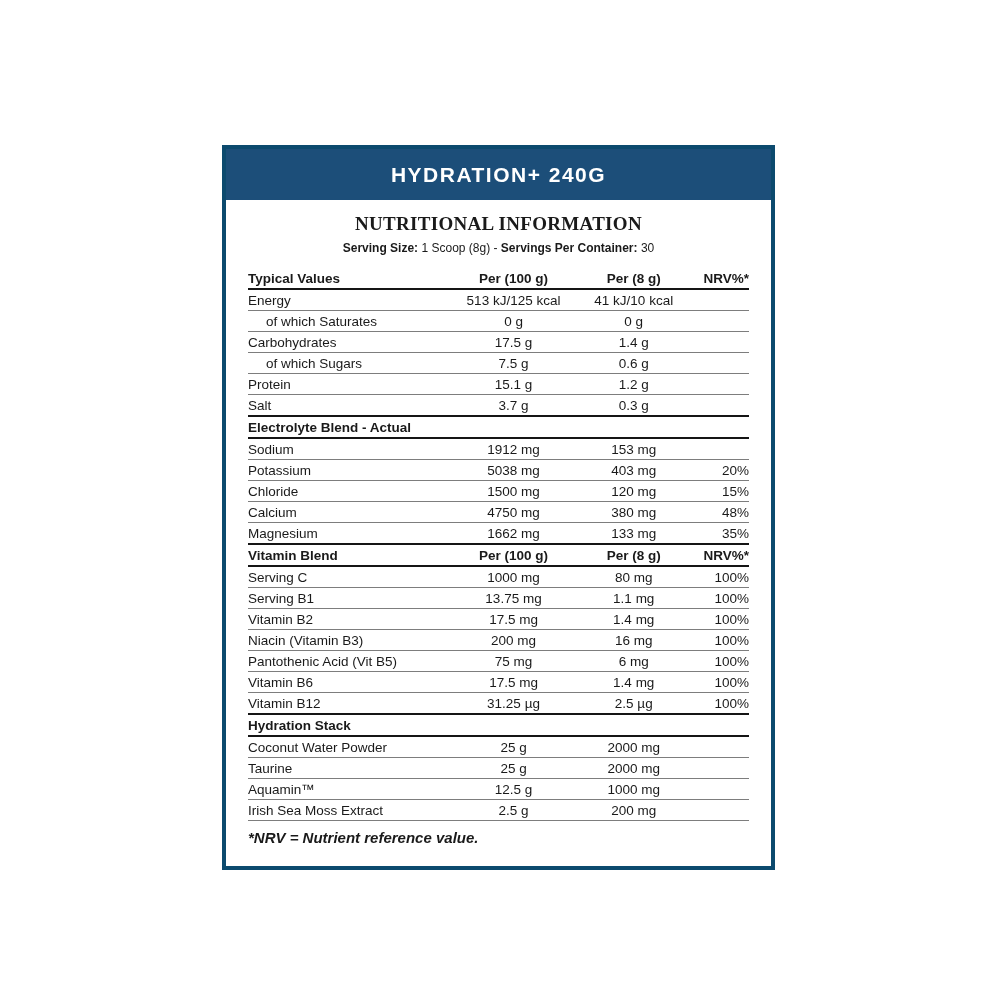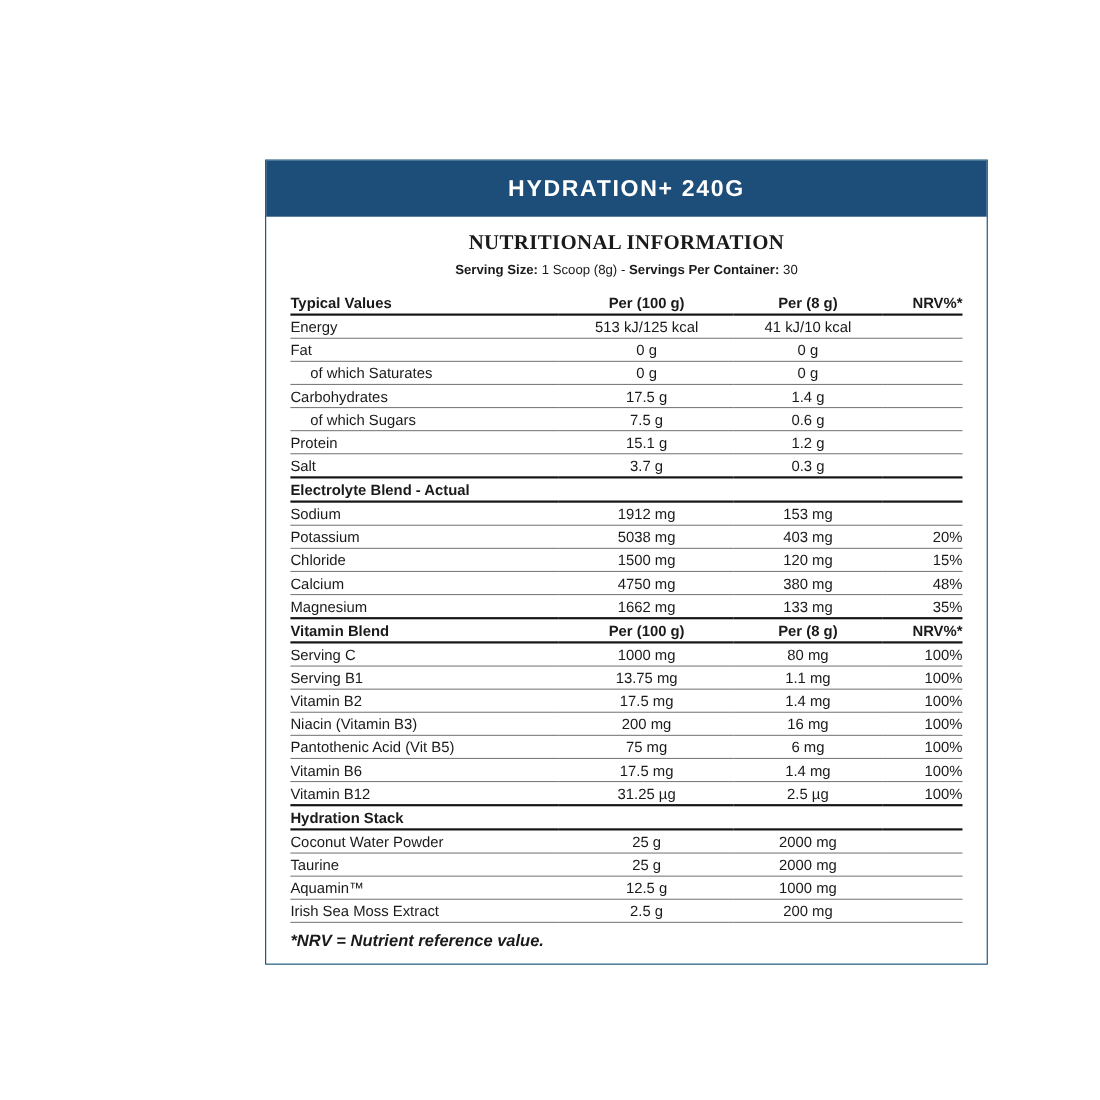--- a/index.html
+++ b/index.html
@@ -1,21 +1,21 @@
 <!DOCTYPE html>
 <html><head>
 <meta charset="utf-8">
 <style>
   * { margin:0; padding:0; box-sizing:border-box; }
   html,body { width:1000px; height:1000px; background:#ffffff;
               font-family:"Liberation Sans", sans-serif; color:#1a1a1a; }
 
   .card {
-    position:absolute; left:222px; top:145px; width:657px; min-height:725px;
-    background:#ffffff; border:1px solid #0c4a6e;margin-left:19px;
+    position:absolute; left:222px; top:145px; width:553px; min-height:725px;
+    background:#ffffff; border:4px solid #0c4a6e;
   }
 
   .banner {
     height:51px; background:#1c4e79; display:flex;
     align-items:center; justify-content:center;
   }
   .banner-title {
     color:#ffffff; font-weight:bold; font-size:21px; letter-spacing:1.5px;
   }
 
@@ -89,26 +89,20 @@
         <th class="r">NRV%*</th>
       </tr>
 
       <tr>
         <td class="n">Energy</td>
         <td class="v">513 kJ/125 kcal</td>
         <td class="v">41 kJ/10 kcal</td>
         <td class="r"></td>
       </tr>
       <tr>
-        <td class="n">Fat</td>
-        <td class="v">0 g</td>
-        <td class="v">0 g</td>
-        <td class="r"></td>
-      </tr>
-      <tr>
         <td class="n ind">of which Saturates</td>
         <td class="v">0 g</td>
         <td class="v">0 g</td>
         <td class="r"></td>
       </tr>
       <tr>
         <td class="n">Carbohydrates</td>
         <td class="v">17.5 g</td>
         <td class="v">1.4 g</td>
         <td class="r"></td>

